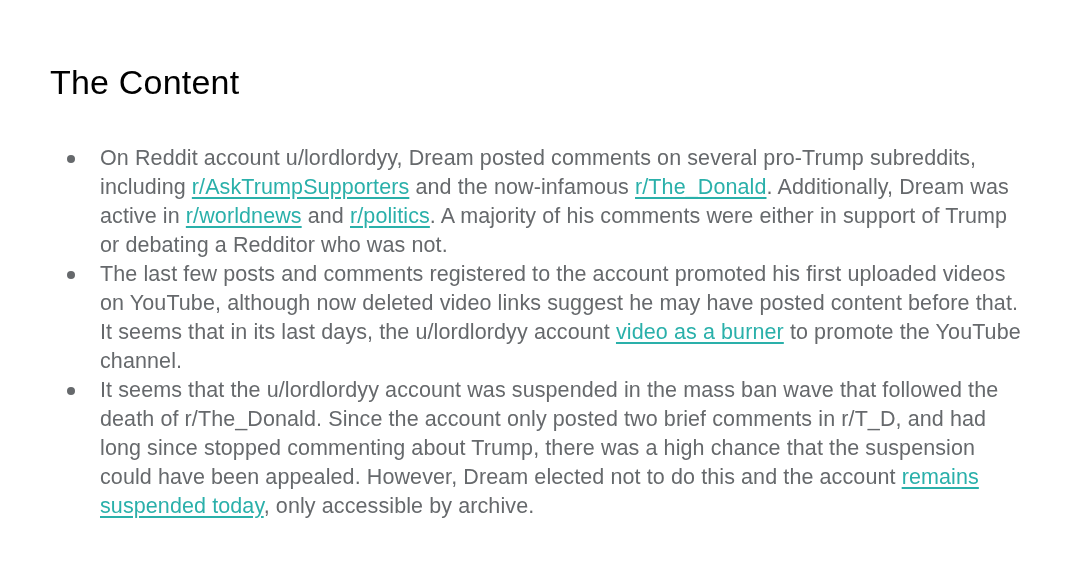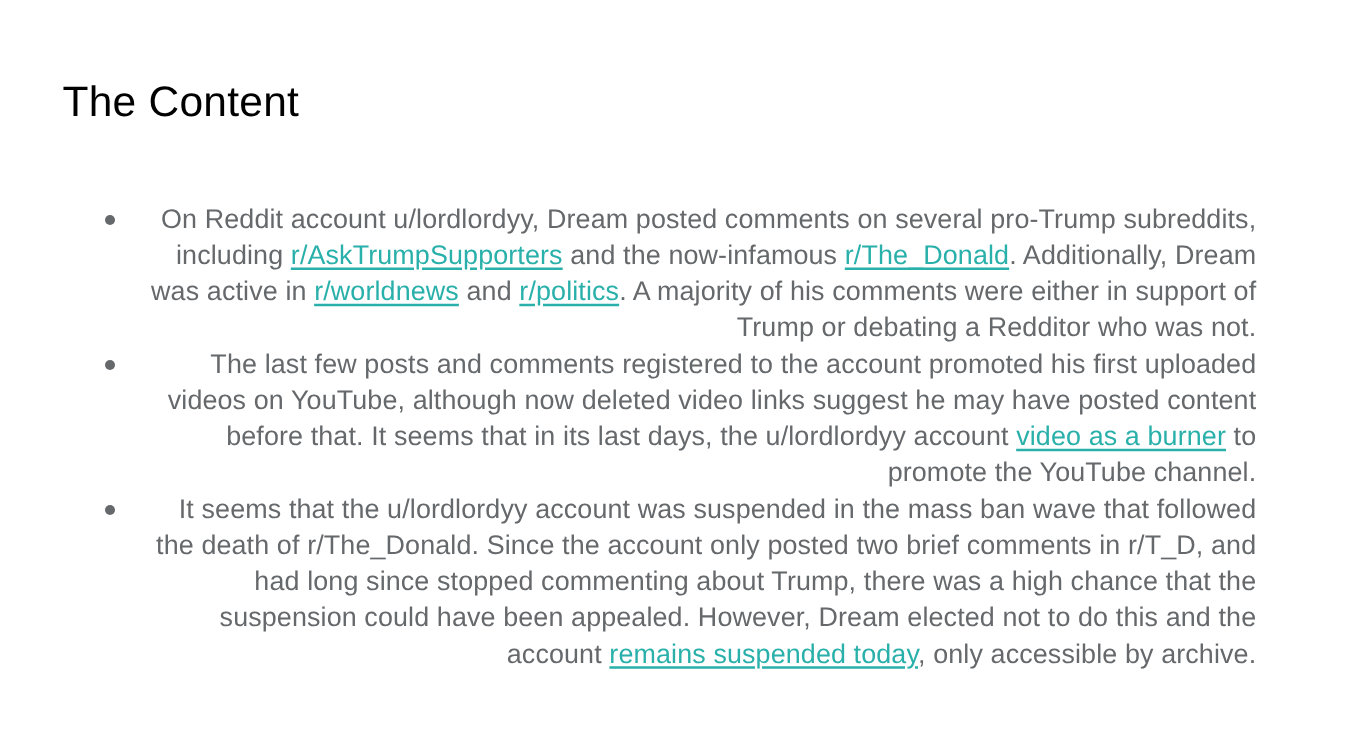--- a/index.html
+++ b/index.html
@@ -7,40 +7,39 @@
     padding: 0;
     background: #ffffff;
   }
   .slide {
     position: relative;
     width: 1080px;
     height: 587px;
     background: var(--bg-color, #ffffff);
     overflow: hidden;
     font-family: "Liberation Sans", sans-serif;
-    text-align: right;
   }
   .slide-title {
     position: absolute;
     left: 50px;
     top: 62px;
     font-size: 34px;
     line-height: 1.2;
     color: var(--title-color, #000000);
     font-weight: 400;
     letter-spacing: 0.2px;
   }
   .bullet-area {
     position: absolute;
     left: 64px;
     top: 144px;
     width: 958px;
   }
   ul.bullet-list {
-    margin: 17px;
+    margin: 0;
     padding: 0;
     list-style: none;
   }
   li.bullet-item {
     position: relative;
     padding-left: 36px;
     font-size: 21.5px;
     line-height: 29px;
     color: var(--body-color, #66696c);
     letter-spacing: 0.1px;

